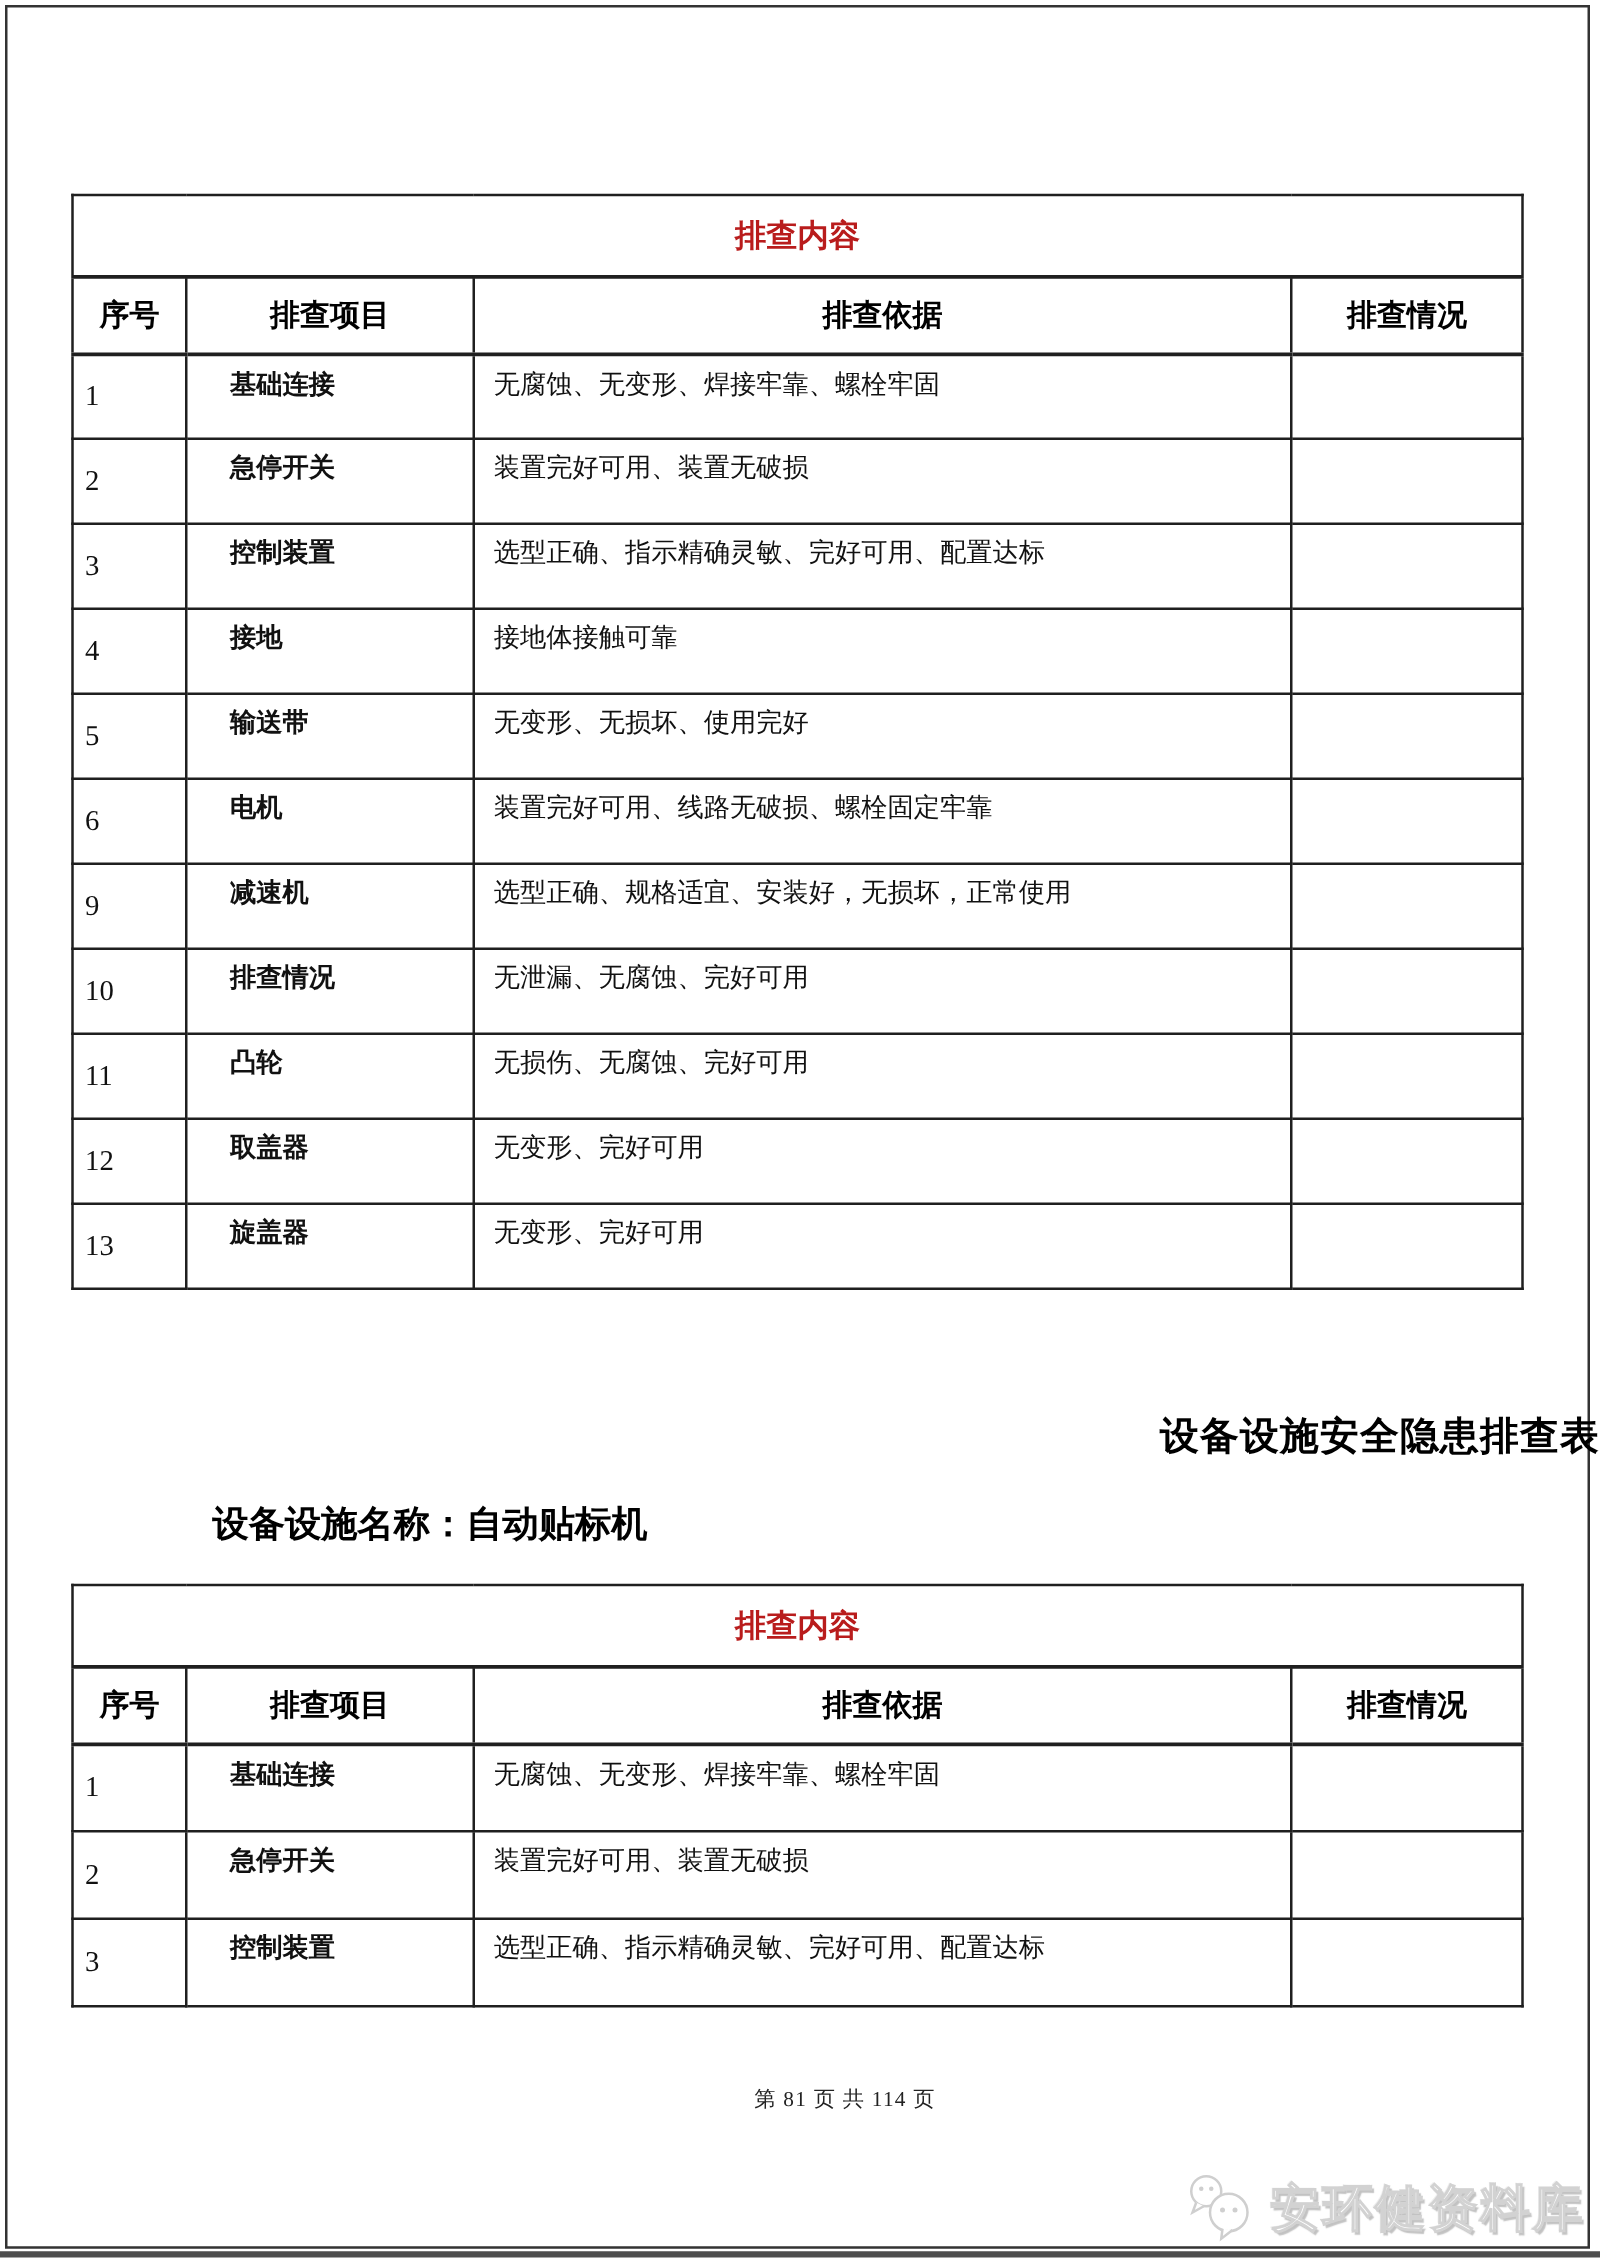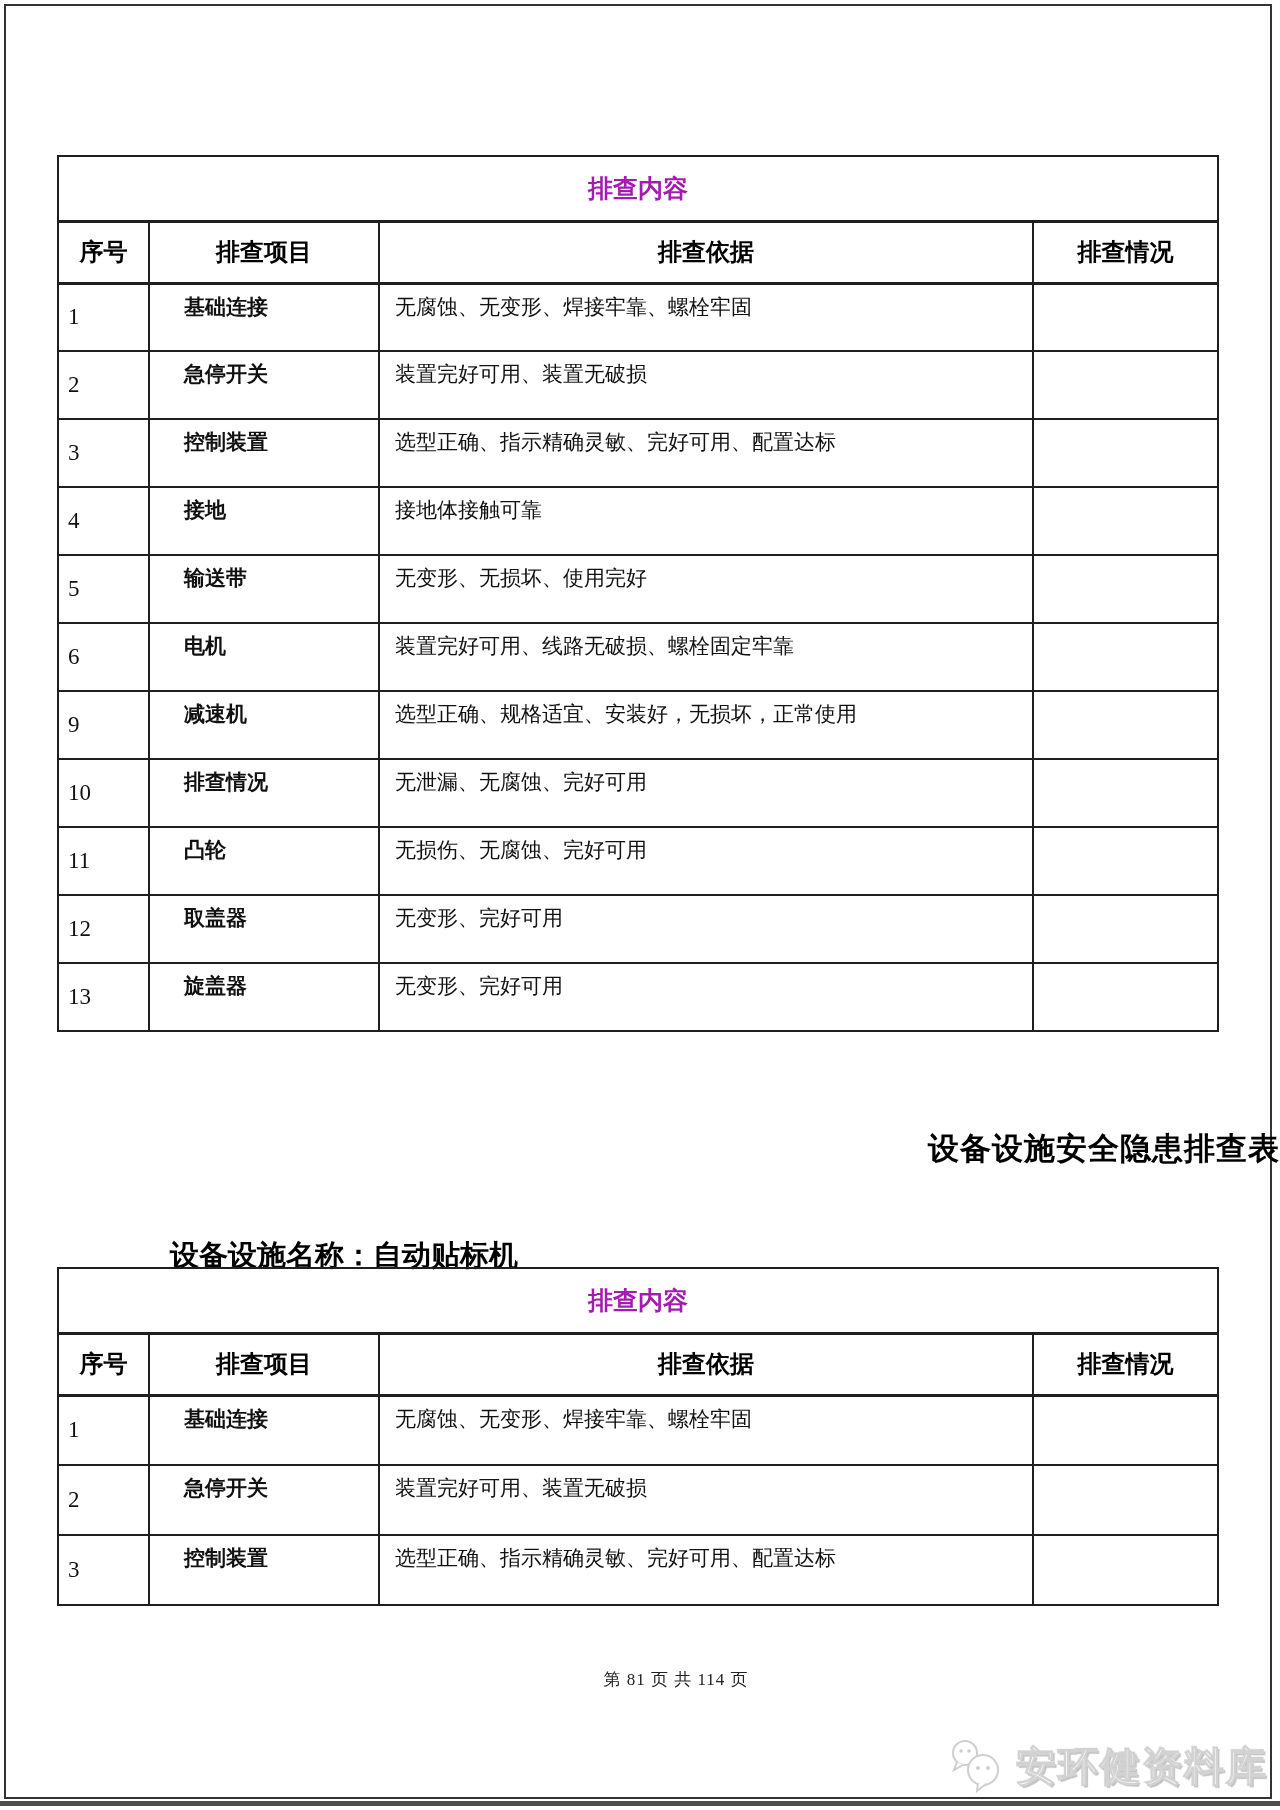--- a/index.html
+++ b/index.html
@@ -10,38 +10,38 @@
        border:2px solid #333;box-sizing:border-box;}
   .bottom-bar{position:absolute;left:0;top:1801px;width:1280px;height:5px;background:#4e4e4e;}
 
   .tbl{position:absolute;left:57px;width:1160px;}
   .tbl-1{top:155px;}
   .tbl-2{top:1267px;}
   table{border-collapse:collapse;table-layout:fixed;width:1160px;}
   td{border:2px solid #1f1f1f;box-sizing:border-box;overflow:hidden;}
 
   .cap-row td{height:65px;text-align:center;vertical-align:middle;
-       font-family:"Liberation Sans",sans-serif;font-weight:bold;font-size:25px;color:#a21caf;
+       font-family:"Liberation Sans",sans-serif;font-weight:bold;font-size:25px;color:#b91c1c;
        border-bottom-width:3px;}
   .hdr-row td{height:62px;text-align:center;vertical-align:middle;
        font-family:"Liberation Sans",sans-serif;font-weight:bold;font-size:24px;color:#000;
        border-bottom-width:3px;}
   .tbl-1 .data-row td{height:68px;}
   .tbl-2 .data-row td{height:70px;}
   .data-row td{font-size:21px;line-height:1.25;}
   .data-row td.c0{vertical-align:middle;padding-left:9px;font-size:23px;}
   .data-row td.c1{vertical-align:top;padding:9px 4px 0 34px;font-weight:bold;}
   .data-row td.c2{vertical-align:top;padding:9px 6px 0 15px;}
   .data-row td.c3{vertical-align:top;}
 
   .sec2-title{position:absolute;left:0;top:1128px;width:1280px;text-align:right;
        font-family:"Liberation Sans",sans-serif;font-weight:bold;font-size:31px;color:#000;
        letter-spacing:1px;}
   .sec2-subtitle{position:absolute;left:170px;top:1200px;
-       font-family:Liberation Mono, monospace;font-weight:bold;font-size:29px;color:#000;margin-top:36px;}
+       font-family:Liberation Mono, monospace;font-weight:bold;font-size:29px;color:#000;}
 
   .footer{position:absolute;left:0;top:1668px;width:1280px;text-align:center;
        font-family:"Liberation Serif",serif;font-size:17px;color:#222;letter-spacing:1px;padding-left:36px;}
 
   .watermark{position:absolute;left:948px;top:1738px;display:flex;align-items:center;gap:10px;}
   .watermark .wm-text{font-family:"Liberation Sans",sans-serif;font-weight:bold;font-size:40px;
        letter-spacing:2px;color:#ffffff;-webkit-text-stroke:1px #d2d2d2;
        text-shadow:2px 2px 1px #c2c2c2, -1px -1px 0 #efefef;text-align:right;}
   .wm-icon{flex:0 0 auto;}
 </style>

